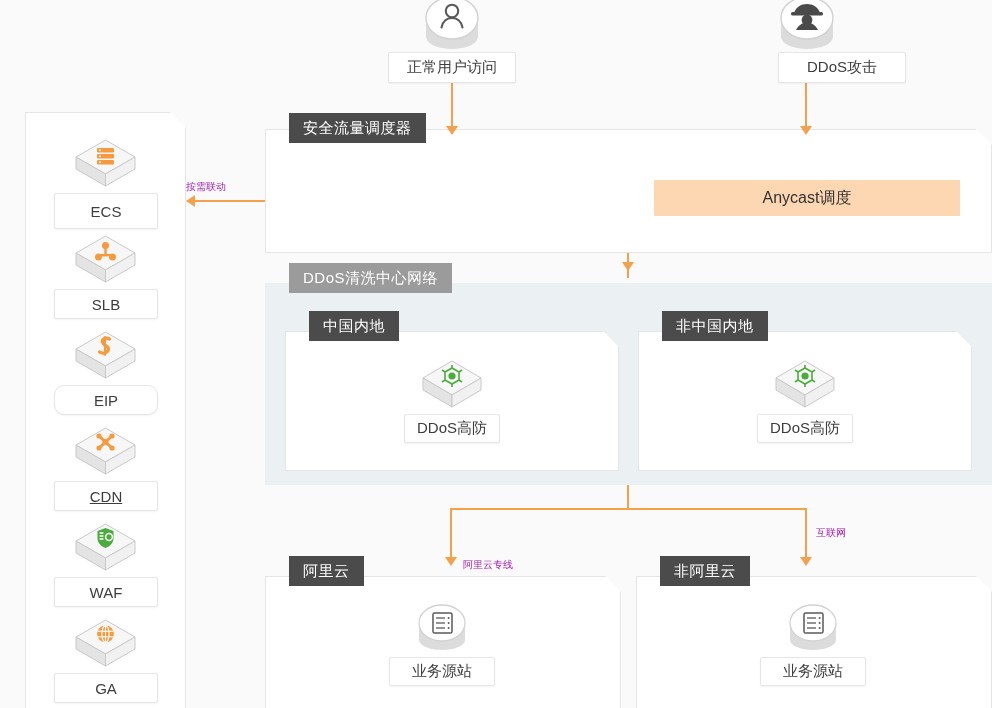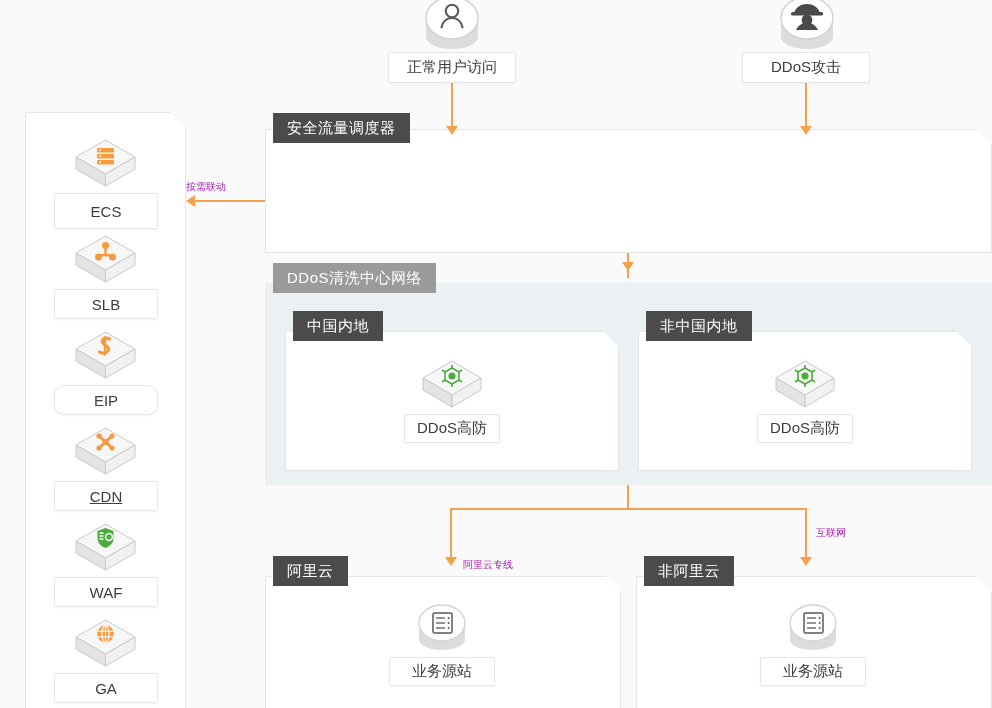--- a/index.html
+++ b/index.html
@@ -32,20 +32,21 @@
     position:absolute;
     display:flex;align-items:center;justify-content:center;
     color:#ffffff;
     font-size:15px;
     letter-spacing:.5px;
     white-space:nowrap;
     padding:0 14px;
     height:30px;
     box-sizing:border-box;
     z-index:6;
+    margin-left:16px;
   }
   .tag.dark{background:#4b4b4b;}
   .tag.gray{background:#9b9b9b;}
 
   
   .cap{
     position:absolute;
     background:#ffffff;
     border:1px solid #e6e6e6;
     border-radius:2px;
@@ -127,21 +128,21 @@
       <path d="M18 17c2-6 7-9 13-9s11 3 13 9z" fill="#4a4a4a"></path>
       <rect x="15" y="16" width="32" height="3.6" rx="1.6" fill="#4a4a4a"></rect>
       <circle cx="31" cy="24" r="5.4" fill="#4a4a4a"></circle>
       <path d="M20 34c2.4-5 6.6-7.6 11-7.6S39.6 29 42 34z" fill="#4a4a4a"></path>
     </svg>
   </div>
 
   <div class="cap" style="left:388px;top:52px;width:128px;height:31px;">
     <span>正常用户访问</span>
   </div>
-  <div class="cap" style="left:742px;top:52px;width:128px;height:31px;">
+  <div class="cap" style="left:778px;top:52px;width:128px;height:31px;">
     <span>DDoS攻击</span>
   </div>
 
   <div class="ln lnv" style="left:451px;top:83px;height:46px;"></div>
   <div class="arrow-d" style="left:446px;top:126px;"></div>
 
   <div class="ln lnv" style="left:805px;top:83px;height:46px;"></div>
   <div class="arrow-d" style="left:800px;top:126px;"></div>
 
   <div class="panel fold" style="left:25px;top:112px;width:161px;height:600px;"></div>
@@ -260,20 +261,23 @@
     <span>按需联动</span>
   </div>
   <div class="ln lnh" style="left:195px;top:200px;width:70px;"></div>
   <div class="arrow-l" style="left:186px;top:195px;"></div>
 
   <div class="panel fold" style="left:265px;top:129px;width:727px;height:124px;"></div>
   <div class="tag dark" style="left:273px;top:113px;">
     <span>安全流量调度器</span>
   </div>
 
+  <div class="obar" style="left:654px;top:180px;width:306px;height:36px;">
+    <span>Anycast调度</span>
+  </div>
 
   <div class="ln lnv" style="left:627px;top:253px;height:25px;"></div>
   <div class="arrow-d" style="left:622px;top:262px;"></div>
 
   <div class="band" style="left:265px;top:283px;width:727px;height:202px;"></div>
   <div class="tag gray" style="left:273px;top:263px;">
     <span>DDoS清洗中心网络</span>
   </div>
 
   <div class="panel fold" style="left:285px;top:331px;width:334px;height:140px;"></div>

